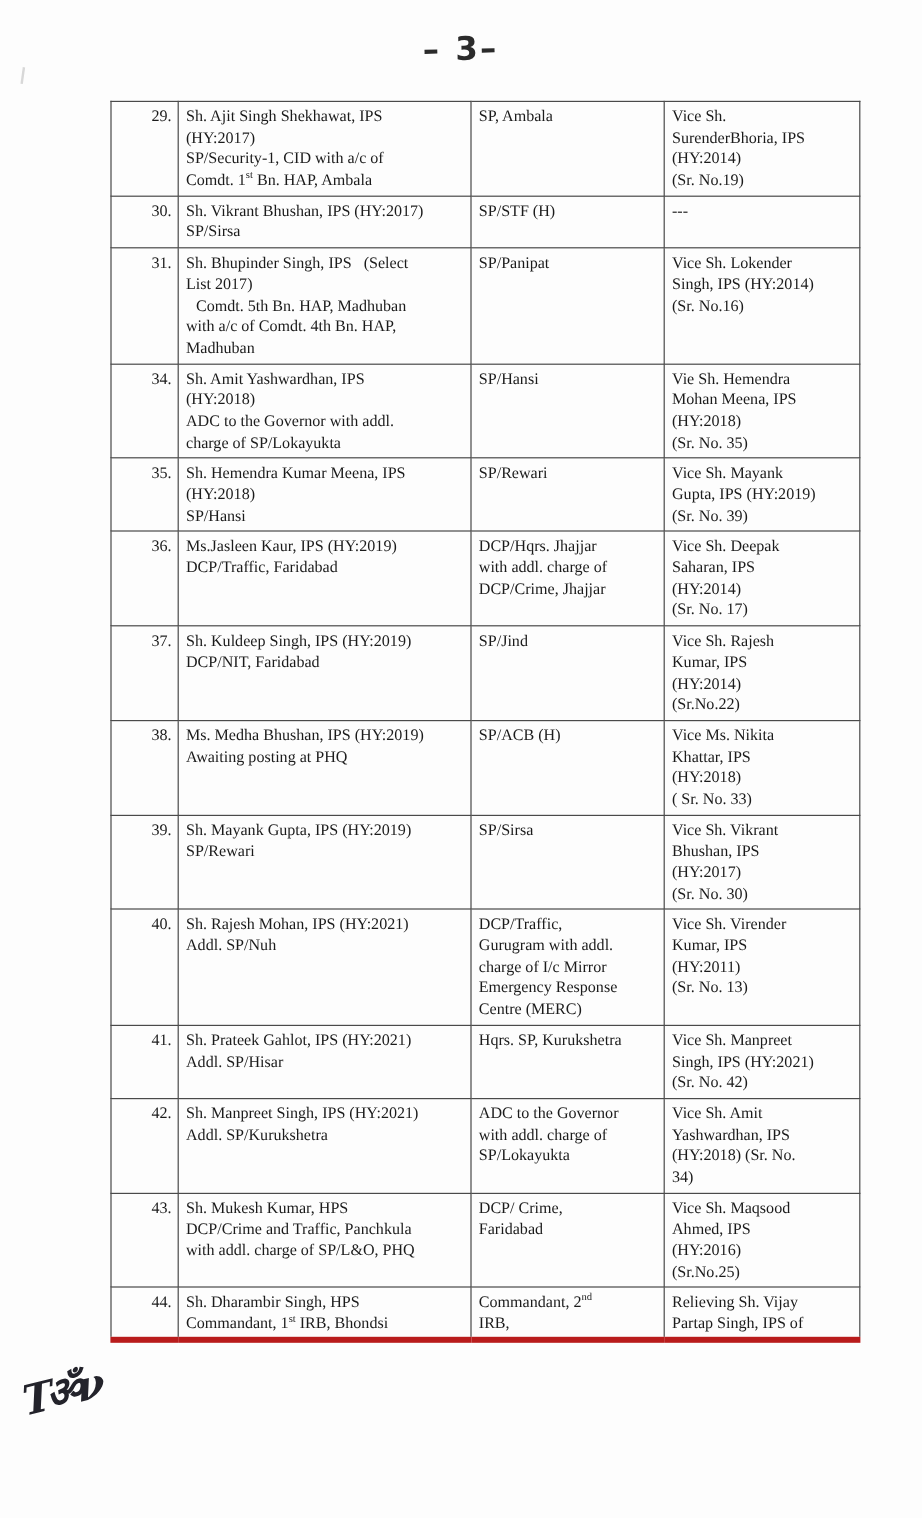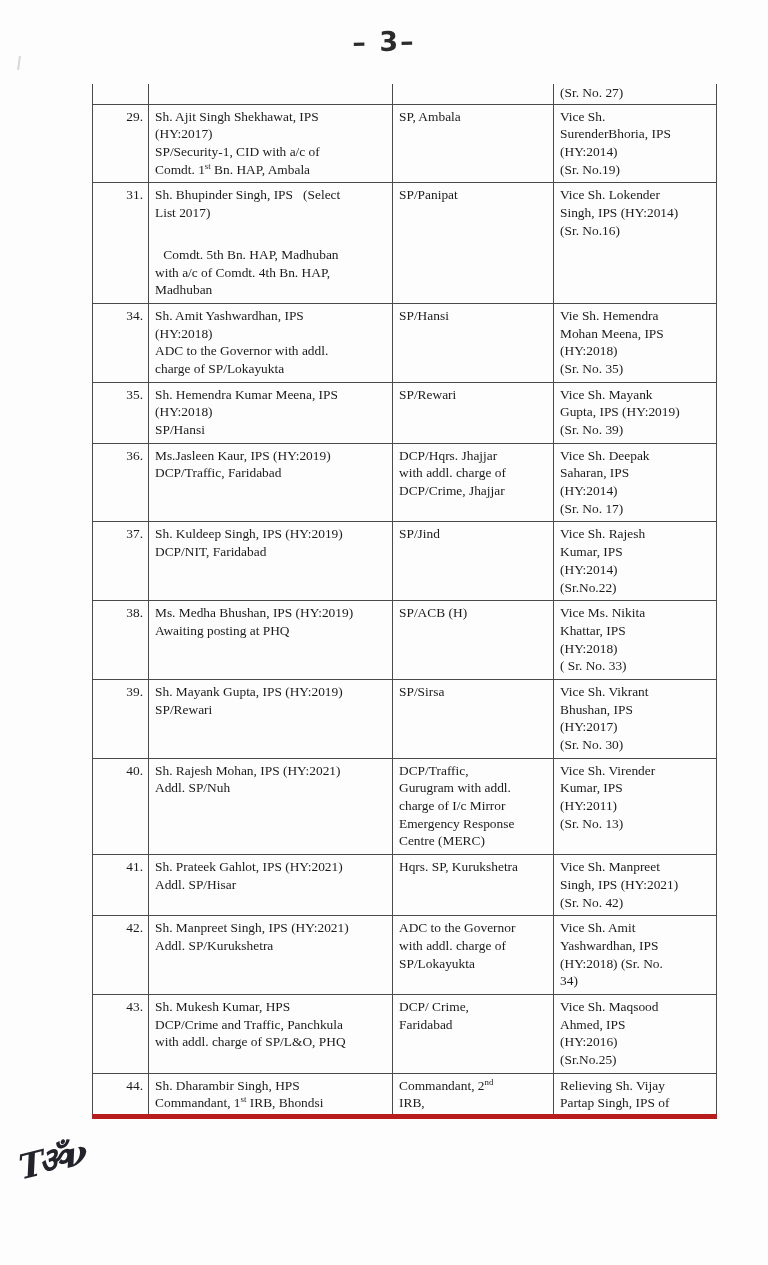--- a/index.html
+++ b/index.html
@@ -92,21 +92,21 @@
   }
   .row-continuation .blank-cell { border-top: none; }
 
   
   .row-cut td {
     border-bottom: 5px solid #b91c1c;
     padding-bottom: 2px;
   }
 
   .cell-line { display: block; white-space: pre-wrap; }
-  .cell-line.indent { padding-left: 5px; margin-top: 24px; }
+  .cell-line.indent { padding-left: 5px; }
   .justify { text-align: justify; text-align-last: justify; }
 
   sup {
     font-size: 0.66em;
     vertical-align: super;
     line-height: 0;
   }
 </style>
 </head>
 <body>
@@ -118,52 +118,53 @@
   <div class="page-number">– 3–</div>
 
   <table class="order-table">
     <colgroup>
       <col class="col-sr">
       <col class="col-name">
       <col class="col-post">
       <col class="col-vice">
     </colgroup>
     <tbody id="table-body">
-        <tr class="row-continuation">
-          <td class="col-sr blank-cell">
-            <span class="cell-line">&nbsp;</span>
-          </td>
-          <td class="col-name blank-cell">
-            <span class="cell-line">&nbsp;</span>
-          </td>
-          <td class="col-post blank-cell">
-            <span class="cell-line">&nbsp;</span>
-          </td>
-          <td class="col-vice">
-            <span class="cell-line">(Sr. No. 27)</span>
-          </td>
-        </tr>
         <tr>
           <td class="col-sr">
             <span class="cell-line">29.</span>
           </td>
           <td class="col-name">
             <span class="cell-line">Sh. Ajit Singh Shekhawat, IPS</span>
             <span class="cell-line">(HY:2017)</span>
             <span class="cell-line">SP/Security-1, CID with a/c of</span>
             <span class="cell-line">Comdt. 1<sup>st</sup> Bn. HAP, Ambala</span>
           </td>
           <td class="col-post">
             <span class="cell-line">SP, Ambala</span>
           </td>
           <td class="col-vice">
             <span class="cell-line">Vice Sh.</span>
             <span class="cell-line">SurenderBhoria, IPS</span>
             <span class="cell-line">(HY:2014)</span>
             <span class="cell-line">(Sr. No.19)</span>
+          </td>
+        </tr>
+        <tr>
+          <td class="col-sr">
+            <span class="cell-line">30.</span>
+          </td>
+          <td class="col-name">
+            <span class="cell-line">Sh. Vikrant Bhushan, IPS (HY:2017)</span>
+            <span class="cell-line">SP/Sirsa</span>
+          </td>
+          <td class="col-post">
+            <span class="cell-line">SP/STF (H)</span>
+          </td>
+          <td class="col-vice">
+            <span class="cell-line">---</span>
           </td>
         </tr>
         <tr>
           <td class="col-sr">
             <span class="cell-line">31.</span>
           </td>
           <td class="col-name">
             <span class="cell-line">Sh. Bhupinder Singh, IPS   (Select</span>
             <span class="cell-line">List 2017)</span>
             <span class="cell-line indent"> Comdt. 5th Bn. HAP, Madhuban</span>

